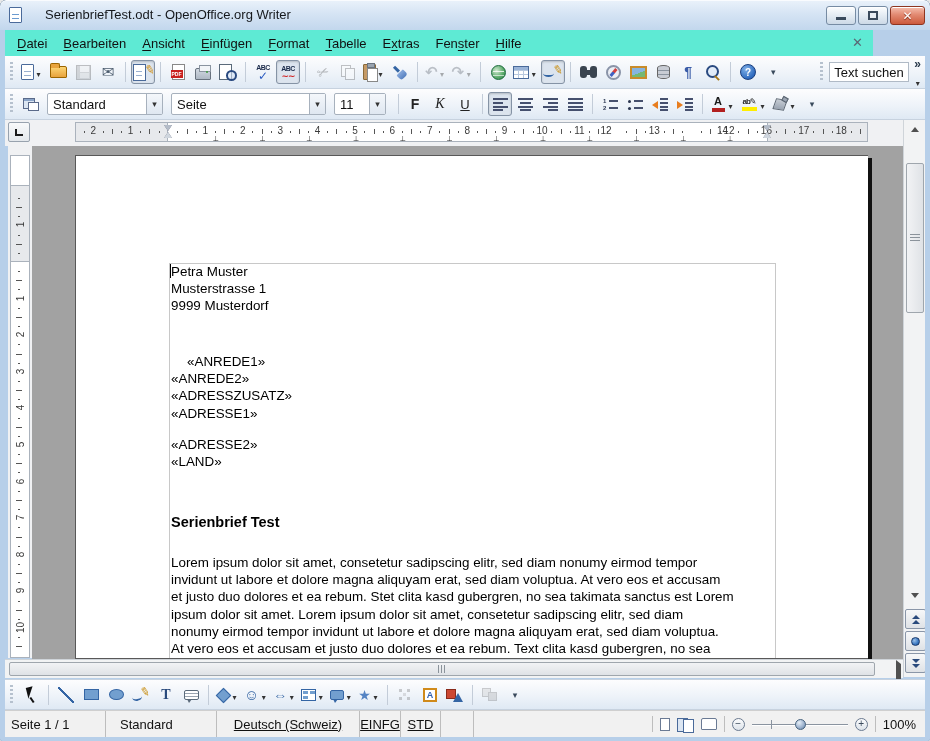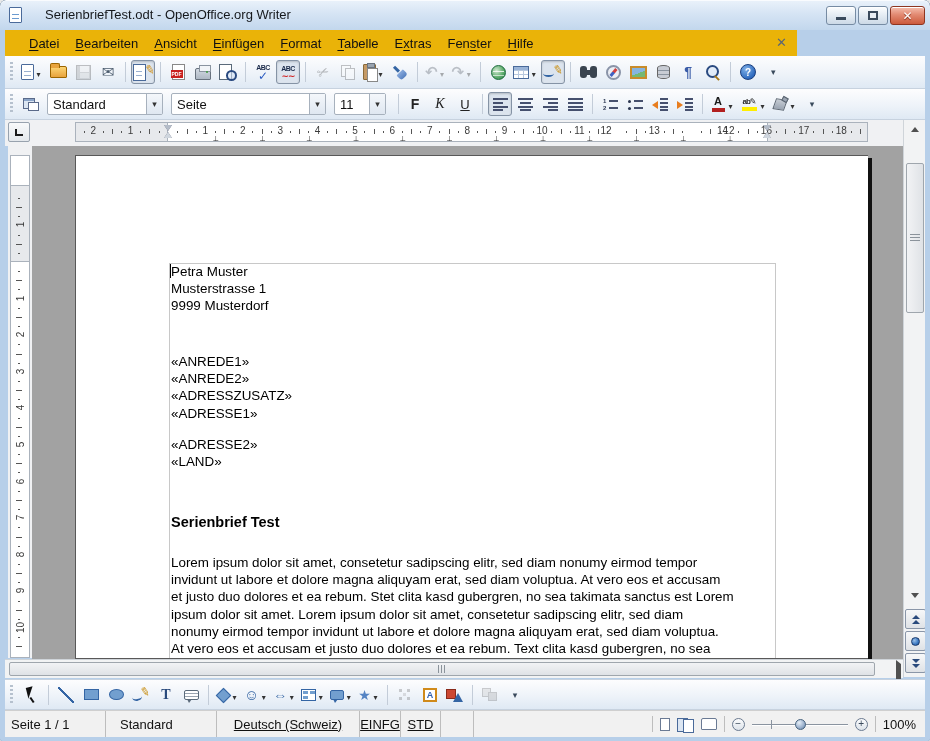--- a/index.html
+++ b/index.html
@@ -13,21 +13,21 @@
     background-image:repeating-linear-gradient(to bottom,transparent 0 3px,#6a9ad0 3px 4px);background-size:7px 9px;background-position:2px 3px;background-repeat:no-repeat;}
   .title-text{position:absolute;left:45px;top:7px;font-size:13px;color:#15181c;white-space:nowrap;}
   .winbtns{position:absolute;right:5px;top:6px;display:flex;gap:2px;}
   .wbtn{width:30px;height:19px;border:1px solid #768ba3;border-radius:3px;background:linear-gradient(#fdfeff,#e6edf4 45%,#ccd9e6);
     display:flex;align-items:center;justify-content:center;box-shadow:inset 0 1px 0 #fff;}
   .wbtn.close{width:35px;border-color:#8e3520;background:linear-gradient(#f6c0b0,#e28a72 45%,#cc5a3c);}
   .glyph-min{width:10px;height:3px;background:#3a4a5c;margin-top:6px;}
   .glyph-max{width:10px;height:9px;border:2px solid #3a4a5c;background:#e8eef5;}
   .glyph-close{color:#fff;font-size:12px;font-weight:bold;line-height:1;text-shadow:0 1px 1px #7a2410;}
   
-  .menubar{position:absolute;left:5px;top:30px;width:792px;height:26px;background:#eab308;display:flex;align-items:center;padding-left:16px;}
+  .menubar{position:absolute;left:5px;top:30px;width:868px;height:26px;background:#5eead4;display:flex;align-items:center;padding-left:4px;}
   .menu-item{padding:3px 8px;font-size:13px;color:#111;}
   .menu-item u{text-underline-offset:2px;}
   .close-doc{position:absolute;right:10px;top:5px;color:#5a6674;font-size:13px;font-weight:bold;}
   .trow{position:absolute;left:5px;width:920px;display:flex;align-items:center;
     background:linear-gradient(180deg,#fdfdfe,#eef3f9 55%,#dfe9f4);border-bottom:1px solid #c7d2df;}
   #toolbar-standard{top:56px;height:33px;}
   #toolbar-formatting{top:89px;height:31px;}
   #toolbar-drawing{top:679px;height:31px;border-top:1px solid #c7d2df;}
   .grip{width:5px;height:20px;margin:0 5px 0 4px;background:repeating-linear-gradient(to bottom,#b6c1ce 0 2px,transparent 2px 4px);background-size:3px 100%;background-repeat:no-repeat;background-position:center;}
   .titems{display:flex;align-items:center;gap:1px;}
@@ -364,20 +364,28 @@
           <span class="icon i-zoom"></span>
         </div>
         <div class="tsep"></div>
         <div class="tbtn">
           <span class="icon i-help"></span>
         </div>
         <div class="tbtn">
           <span class="icon i-toolbar-options"></span>
         </div>
       </div>
+    <div class="find-toolbar">
+      <div class="grip"></div>
+      <input class="find-input" value="Text suchen" style="">
+      <div class="find-stack">
+        <span class="chev"></span>
+        <span class="mini-dd"></span>
+      </div>
+    </div>
   </div>
 
   <div class="trow" id="toolbar-formatting">
     <div class="grip"></div>
     <div class="tbtn">
         <span class="icon i-styles-window"></span>
       </div>
     <div class="combo" style="width:116px;margin-left:4px;">
       <span class="cval">Standard</span>
       <span class="cbtn"></span>
@@ -614,21 +622,21 @@
     </div>
 
   <div class="workspace">
     <div class="page">
       <div class="text-frame"></div>
       <div class="caret"></div>
       <div id="doc-lines">
           <div class="docline" style="top: 107px;">Petra Muster</div>
           <div class="docline" style="top: 124.2px;">Musterstrasse 1</div>
           <div class="docline" style="top: 141.4px;">9999 Musterdorf</div>
-          <div class="docline" style="top: 197px;">«ANREDE1»</div>
+          <div class="docline" style="top: 197px; padding-left: 16px;">«ANREDE1»</div>
           <div class="docline" style="top: 214.2px;">«ANREDE2»</div>
           <div class="docline" style="top: 231.4px;">«ADRESSZUSATZ»</div>
           <div class="docline" style="top: 248.6px;">«ADRESSE1»</div>
           <div class="docline" style="top: 280px;">«ADRESSE2»</div>
           <div class="docline" style="top: 297.2px;">«LAND»</div>
           <div class="docline" style="top: 398px;">Lorem ipsum dolor sit amet, consetetur sadipscing elitr, sed diam nonumy eirmod tempor</div>
           <div class="docline" style="top: 415.2px;">invidunt ut labore et dolore magna aliquyam erat, sed diam voluptua. At vero eos et accusam</div>
           <div class="docline" style="top: 432.4px;">et justo duo dolores et ea rebum. Stet clita kasd gubergren, no sea takimata sanctus est Lorem</div>
           <div class="docline" style="top: 449.6px;">ipsum dolor sit amet. Lorem ipsum dolor sit amet, consetetur sadipscing elitr, sed diam</div>
           <div class="docline" style="top: 466.8px;">nonumy eirmod tempor invidunt ut labore et dolore magna aliquyam erat, sed diam voluptua.</div>

